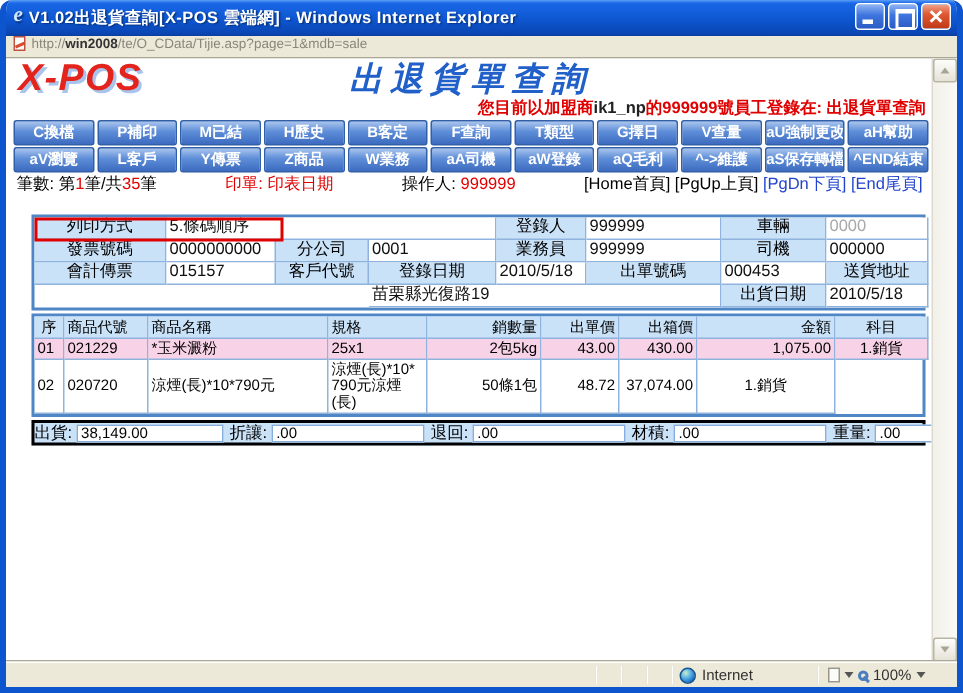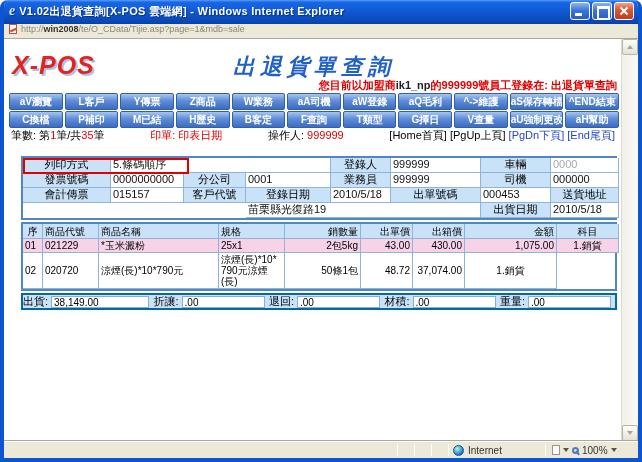--- a/index.html
+++ b/index.html
@@ -28,21 +28,21 @@
   
   .urlbar{height:15px;flex:0 0 15px;background:#ECE9D8;display:flex;gap:4px;
     padding:0 5px;border-bottom:1px solid #ACA899;}
   .page-ico{width:8px;height:10px;background:#FBFBF7;border:1px solid #C05040;position:relative;flex:0 0 8px;}
   .page-ico::after{content:"";position:absolute;left:0px;top:4px;width:7px;height:2px;background:#D84A30;transform:rotate(-25deg);}
   .url{font-size:9px;color:#8A867A;white-space:nowrap;overflow:hidden;}
   .url b{color:#333;}
 
   
   .content{flex:1;background:#fff;display:flex;overflow:hidden;}
-  .page{flex:1;padding:14px 0 0 3px;overflow:hidden;}
+  .page{flex:1;padding:1px 0 0 3px;overflow:hidden;}
   .vscroll{flex:0 0 17px;background:linear-gradient(90deg,#F2F0E9,#FAF9F5);border-left:1px solid #DCD9CE;
     display:flex;flex-direction:column;justify-content:space-between;}
   .scroll-btn{height:16px;background:linear-gradient(180deg,#FDFDFB,#E5E2D7);border:1px solid #B9B5A3;
     border-radius:2px;display:flex;align-items:center;justify-content:center;}
   .tri-up{width:0;height:0;border-left:3px solid transparent;border-right:3px solid transparent;border-bottom:4px solid #A9A594;}
   .tri-down{width:0;height:0;border-left:3px solid transparent;border-right:3px solid transparent;border-top:4px solid #A9A594;}
 
   
   .page-header{display:flex;align-items:flex-start;height:26px;}
   .logo{width:170px;color:#E3241D;font-size:25px;line-height:24px;font-weight:bold;font-style:italic;
@@ -87,24 +87,24 @@
     display:flex;align-items:center;line-height:11px;}
   .thead{background:#C9E2F8;height:15px;}
   .pink{background:#F8D3E7;}
   .c-left{justify-content:flex-start;}
   .c-right{justify-content:flex-end;text-align:right;}
   .c-center{justify-content:center;}
   .wrap{white-space:normal;word-break:break-all;}
 
   
   .totalsrow{margin-left:14px;width:596px;height:17px;display:flex;align-items:center;
-    background:#C9E2F8;border:2px solid #0369a1;margin-top:2px;font-size:11px;}
+    background:#C9E2F8;border:2px solid #000000;margin-top:2px;font-size:11px;}
   .tgroup{flex:1;display:flex;align-items:center;height:100%;}
   .tlabel{flex:1;text-align:right;padding-right:3px;white-space:nowrap;}
-  .tbox{width:83px;height:12px;line-height:11px;background:#fff;border:1px solid #86ADDB;
+  .tbox{width:102px;height:12px;line-height:11px;background:#fff;border:1px solid #86ADDB;
     font-size:10px;padding:0 2px;margin-right:4px;overflow:hidden;}
   .tbox.first{width:98px;}
 
   
   .statusbar{height:17px;flex:0 0 17px;background:#ECE9D8;border-top:1px solid #fff;
     box-shadow:0 -1px 0 #ACA899;display:flex;align-items:center;font-size:10px;color:#333;}
   .sb-main{flex:1;height:100%;}
   .sb-div{width:1px;height:12px;background:#ACA899;border-right:1px solid #fff;}
   .sb-sm{width:16px;height:100%;}
   .sb-net{width:96px;height:100%;display:flex;align-items:center;gap:4px;padding-left:4px;}
@@ -140,47 +140,47 @@
 
       <div class="page-header">
         <div class="logo">X-POS</div>
         <div class="page-title">出退貨單查詢</div>
         <div class="header-spacer"></div>
       </div>
 
       <div class="notice"><span>您目前以加盟商</span><span class="acct">ik1_np</span><span>的999999號員工登錄在: 出退貨單查詢</span></div>
 
       <div class="toolbar">
+        <div class="tbtn">C換檔</div>
+        <div class="tbtn">P補印</div>
+        <div class="tbtn">M已結</div>
+        <div class="tbtn">H歷史</div>
+        <div class="tbtn">B客定</div>
+        <div class="tbtn">F查詢</div>
+        <div class="tbtn">T類型</div>
+        <div class="tbtn">G擇日</div>
+        <div class="tbtn">V查量</div>
+        <div class="tbtn">aU強制更改</div>
+        <div class="tbtn">aH幫助</div>
+      </div>
+
+      <div class="toolbar">
         <div class="tbtn">aV瀏覽</div>
         <div class="tbtn">L客戶</div>
         <div class="tbtn">Y傳票</div>
         <div class="tbtn">Z商品</div>
         <div class="tbtn">W業務</div>
         <div class="tbtn">aA司機</div>
         <div class="tbtn">aW登錄</div>
         <div class="tbtn">aQ毛利</div>
         <div class="tbtn">^-&gt;維護</div>
         <div class="tbtn">aS保存轉檔</div>
         <div class="tbtn">^END結束</div>
       </div>
 
-      <div class="toolbar">
-        <div class="tbtn">C換檔</div>
-        <div class="tbtn">P補印</div>
-        <div class="tbtn">M已結</div>
-        <div class="tbtn">H歷史</div>
-        <div class="tbtn">B客定</div>
-        <div class="tbtn">F查詢</div>
-        <div class="tbtn">T類型</div>
-        <div class="tbtn">G擇日</div>
-        <div class="tbtn">V查量</div>
-        <div class="tbtn">aU強制更改</div>
-        <div class="tbtn">aH幫助</div>
-      </div>
-
       <div class="statusrow">
         <span class="grp"><span>筆數: 第</span><span class="sr-red">1</span><span>筆/共</span><span class="sr-red">35</span><span>筆</span></span>
         <span class="sp"></span>
         <span class="sr-red">印單: 印表日期</span>
         <span class="sp"></span>
         <span class="grp"><span>操作人: </span><span class="sr-red">999999</span></span>
         <span class="sp"></span>
         <span>[Home首頁]</span>&nbsp;
         <span>[PgUp上頁]</span>&nbsp;
         <span class="sr-blue">[PgDn下頁]</span>&nbsp;

